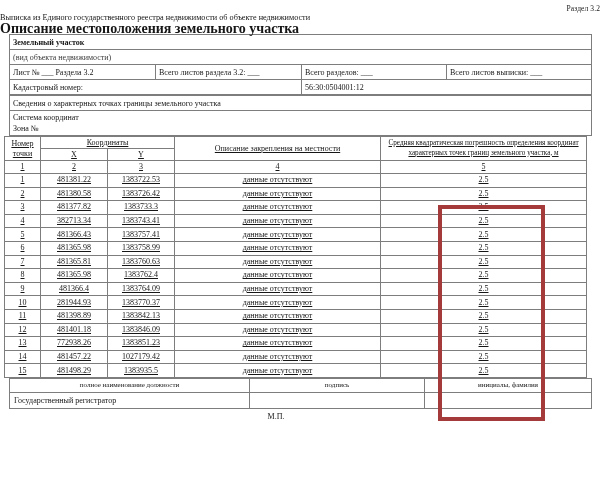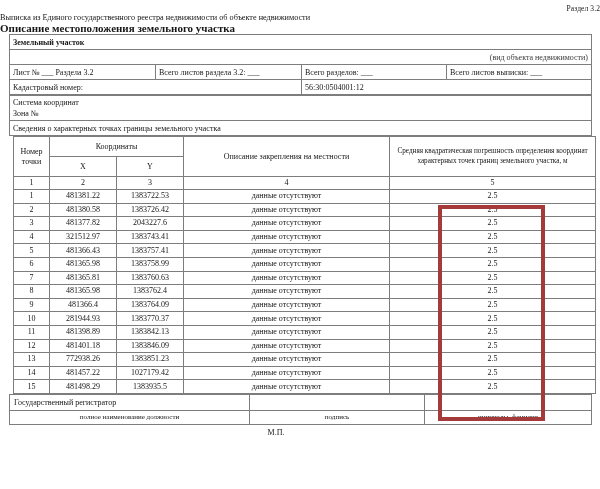--- a/index.html
+++ b/index.html
@@ -37,21 +37,21 @@
 
   .doc-title {
     padding-top: 12px;
   }
   .doc-title .line1 {
     font-size: 8.2px;
     line-height: 11px;
     white-space: nowrap;
   }
   .doc-title .line2 {
-    font-size: 11px;
+    font-size: 14px;
     line-height: 11px;
     font-weight: bold;
     white-space: nowrap;
   }
 
   
   table.grid {
     border-collapse: collapse;
     width: 582px;
     margin: 0 9px;
@@ -65,58 +65,59 @@
     vertical-align: middle;
     height: 15px;
     overflow: hidden;
     white-space: nowrap;
   }
 
   .blk-top { margin-top: 9px; }
 
   .bold { font-weight: bold; }
   .tiny-center {
-    text-align: right;
+    text-align: left;
     font-size: 4.6px;
     line-height: 7px;
     color: #3a3a3a;
   }
 
   
   .blk-info { margin-top: 7px; }
   td.two-line {
     height: 25px;
     line-height: 11px;
     white-space: normal;
     vertical-align: top;
     padding-top: 2px;
   }
 
   
   table.coords {
     border-collapse: collapse;
     width: 582px;
-    margin: 0 13px;
+    margin: 0 4px;
     table-layout: fixed;
+    text-decoration: underline;
   }
   table.coords th,
   table.coords td {
     border: 1px solid #7d7d7d;
     font-size: 8px;
     line-height: 10px;
     text-align: center;
     font-weight: normal;
     padding: 0 2px;
     overflow: hidden;
   }
   table.coords th.hdr-wrap {
     white-space: normal;
     line-height: 9.5px;
     font-size: 7.2px;
-    padding: 10px 4px;
+    padding: 2px 4px;
   }
   table.coords th.hdr-mid {
     font-size: 8px;
   }
   table.coords tr.numrow td {
     height: 13px;
   }
   table.coords tr.datarow td {
     height: 13.6px;
   }
@@ -207,27 +208,27 @@
       </tr>
     </tbody>
   </table>
 
   <table class="grid blk-info">
     <colgroup>
         <col style="width:582px">
       </colgroup>
     <tbody>
       <tr>
+        <td>Сведения о характерных точках границы земельного участка</td>
+      </tr>
+      <tr>
         <td class="two-line">
           <div>Система координат</div>
           <div>Зона №</div>
         </td>
-      </tr>
-      <tr>
-        <td>Сведения о характерных точках границы земельного участка</td>
       </tr>
     </tbody>
   </table>
 
   <table class="coords">
     <colgroup>
       <col class="c-num">
         <col class="c-x">
         <col class="c-y">
         <col class="c-desc">
@@ -266,27 +267,27 @@
         <tr class="datarow">
           <td>2</td>
           <td>481380.58</td>
           <td>1383726.42</td>
           <td>данные отсутствуют</td>
           <td>2.5</td>
         </tr>
         <tr class="datarow">
           <td>3</td>
           <td>481377.82</td>
-          <td>2043227.6</td>
+          <td>1383733.3</td>
           <td>данные отсутствуют</td>
           <td>2.5</td>
         </tr>
         <tr class="datarow">
           <td>4</td>
-          <td>321512.97</td>
+          <td>382713.34</td>
           <td>1383743.41</td>
           <td>данные отсутствуют</td>
           <td>2.5</td>
         </tr>
         <tr class="datarow">
           <td>5</td>
           <td>481366.43</td>
           <td>1383757.41</td>
           <td>данные отсутствуют</td>
           <td>2.5</td>
@@ -367,27 +368,27 @@
   <div class="red-box" style="border-color: rgb(165, 58, 58);"></div>
 
   <table class="foot blk-foot">
     <colgroup>
       <col style="width:240px">
         <col style="width:175px">
         <col style="width:167px">
     </colgroup>
     <tbody>
       <tr>
+        <td class="cap">полное наименование должности</td>
+        <td class="cap">подпись</td>
+        <td class="cap">инициалы, фамилия</td>
+      </tr>
+      <tr>
         <td>Государственный регистратор</td>
         <td></td>
         <td></td>
       </tr>
-      <tr>
-        <td class="cap">полное наименование должности</td>
-        <td class="cap">подпись</td>
-        <td class="cap">инициалы, фамилия</td>
-      </tr>
     </tbody>
   </table>
 
   <div class="mp">М.П.</div>
 
 </div>
 
 </body></html>

